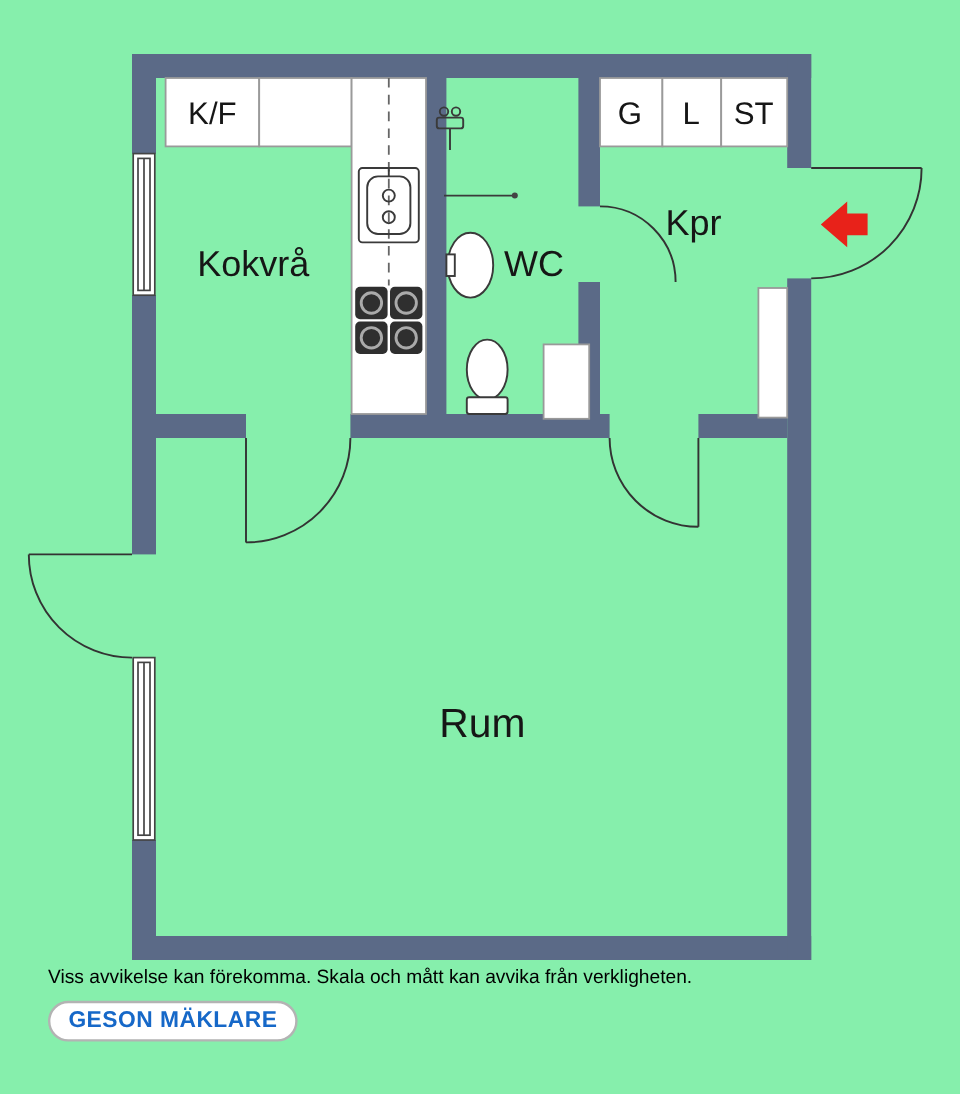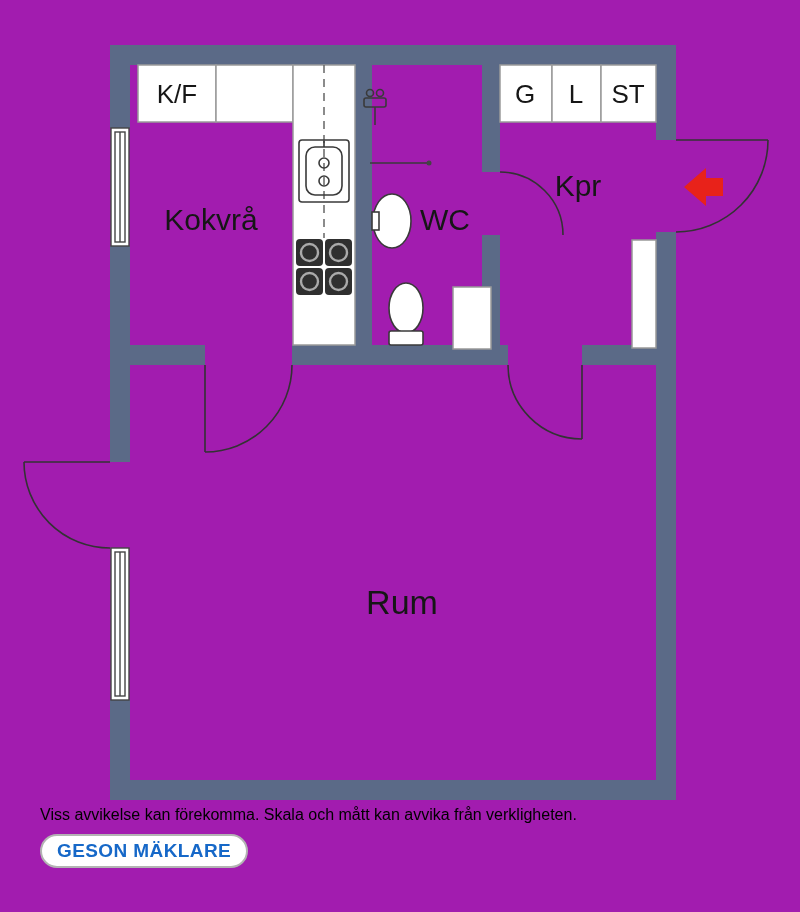--- a/index.html
+++ b/index.html
@@ -1,18 +1,18 @@
 <!DOCTYPE html>
 <html style="--brand: #1668c8; --brand-border: #b3b3b3;"><head>
 <meta charset="utf-8">
 <style>
   * { margin:0; padding:0; box-sizing:border-box; }
   html,body { background:#ffffff; }
   body { width:800px; height:912px; font-family:"Liberation Sans", sans-serif; }
-  .page { position:relative; width:800px; height:912px; background:#a21caf; overflow:hidden; }
+  .page { position:relative; width:800px; height:912px; background:#86efac; overflow:hidden; }
   .page svg { position:absolute; left:0; top:0; }
 
   
   .shaft { fill:#ffffff; stroke:#999999; stroke-width:1.5; }
   .fx    { fill:#ffffff; stroke:#9a9a9a; stroke-width:1.5; }
   .ol    { fill:none; stroke:#3a3a3a; stroke-width:1.6; }
   .win   { fill:none; stroke:#444444; stroke-width:1.4; }
   .door  { fill:none; stroke:#333333; stroke-width:1.6; }
   .dash  { stroke:#666666; stroke-width:1.5; stroke-dasharray:8 6; }
 

